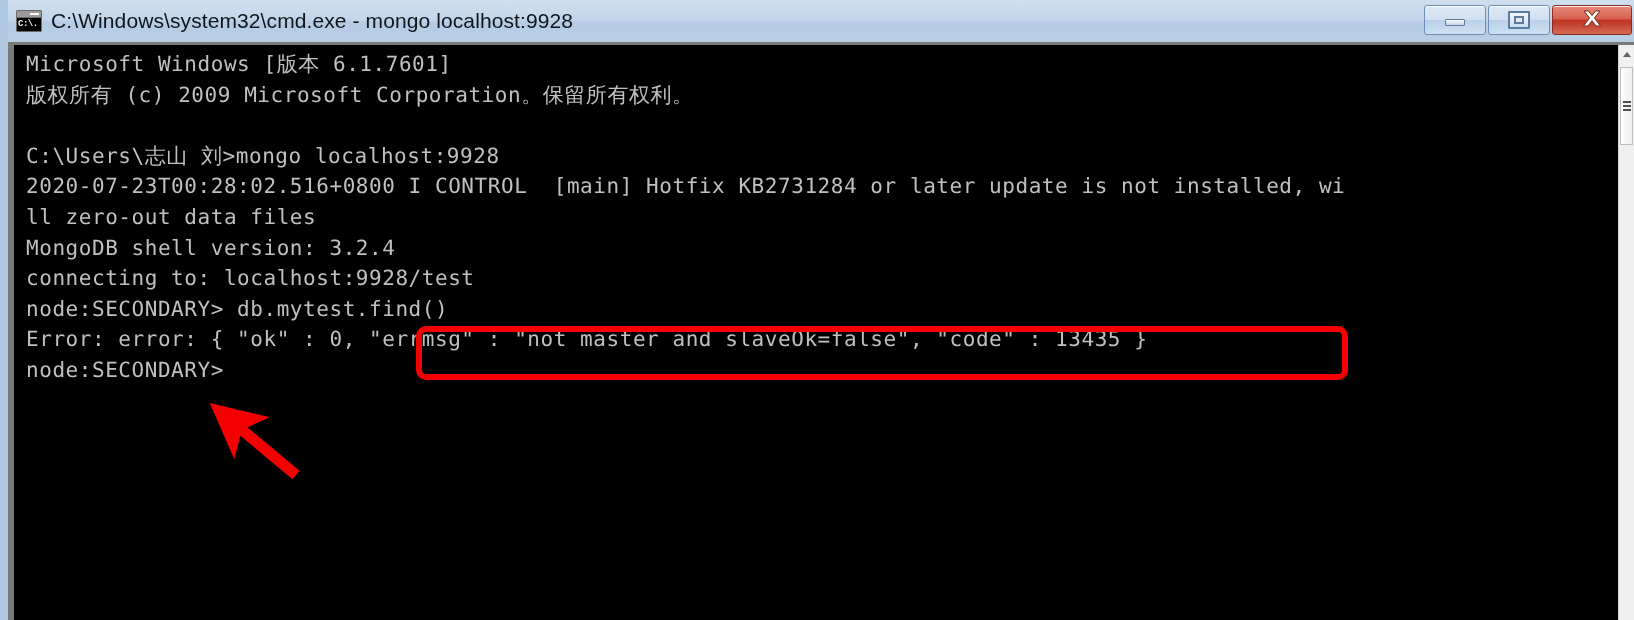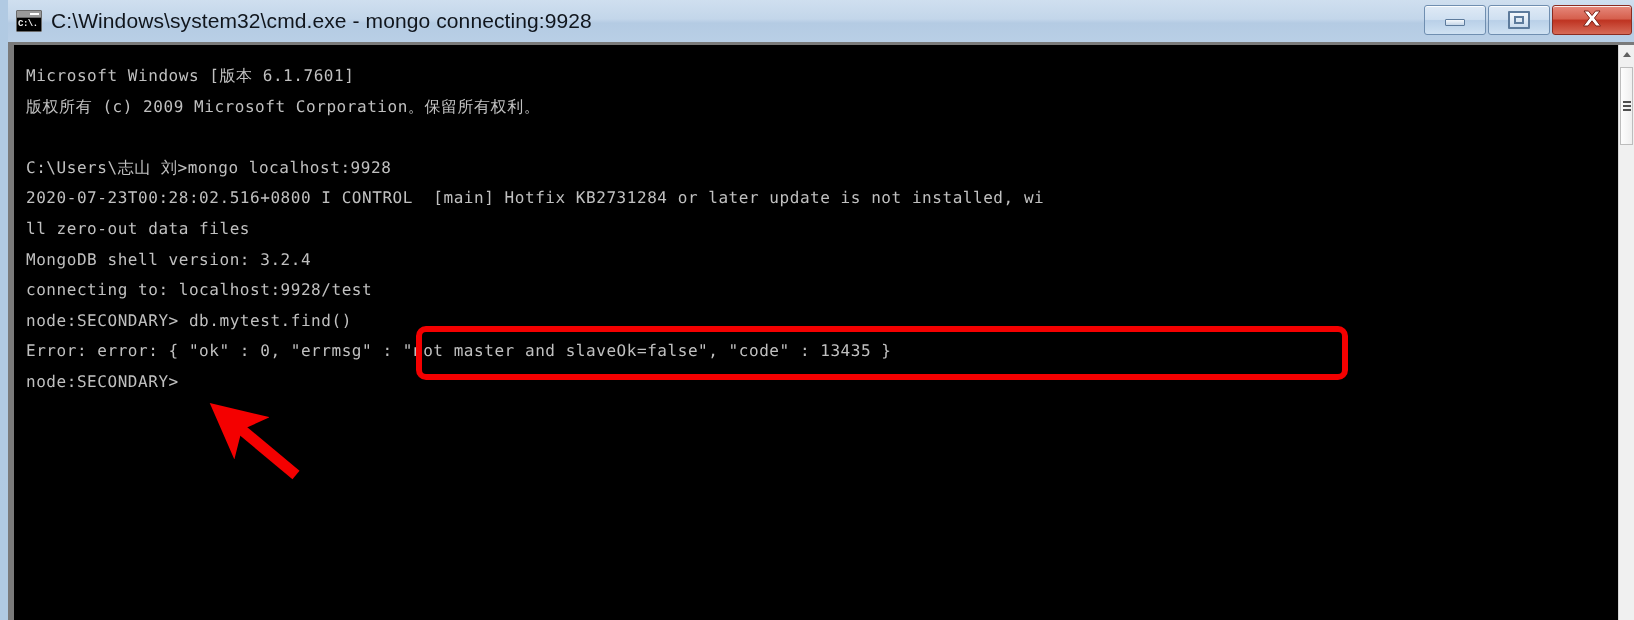--- a/index.html
+++ b/index.html
@@ -162,26 +162,25 @@
     left: 0; top: 0; right: 16px; bottom: 0;
     background: #000000;
     overflow: hidden;
   }
   #console-text {
     position: absolute;
     left: 12px;
     top: 4px;
     color: #c0c0c0;
     font-family: "DejaVu Sans Mono", "Liberation Mono", monospace;
-    font-size: 16px;
+    font-size: 21px;
     line-height: 30.6px;
     white-space: pre;
     letter-spacing: 0.55px;
     text-rendering: geometricPrecision;
-    margin-top: 12px;
   }
   #console-text .line { height: 30.6px; }
 
   
   #vscroll {
     position: absolute;
     right: 0; top: 0;
     width: 16px;
     bottom: 0;
     background: #f0f0f0;
@@ -244,21 +243,21 @@
 </head>
 <body>
 
 <div id="window">
 
   <div id="titlebar">
     <div id="title-icon">
       <div class="bar"></div>
       <div class="scr">C:\.</div>
     </div>
-    <div id="title-text">C:\Windows\system32\cmd.exe - mongo  connecting:9928</div>
+    <div id="title-text">C:\Windows\system32\cmd.exe - mongo  localhost:9928</div>
 
     <div id="win-controls">
       <div class="wbtn">
         <span class="glyph-min"></span>
       </div>
       <div class="wbtn">
         <span class="glyph-max"></span>
       </div>
       <div class="wbtn close">
         <span class="glyph-close">

